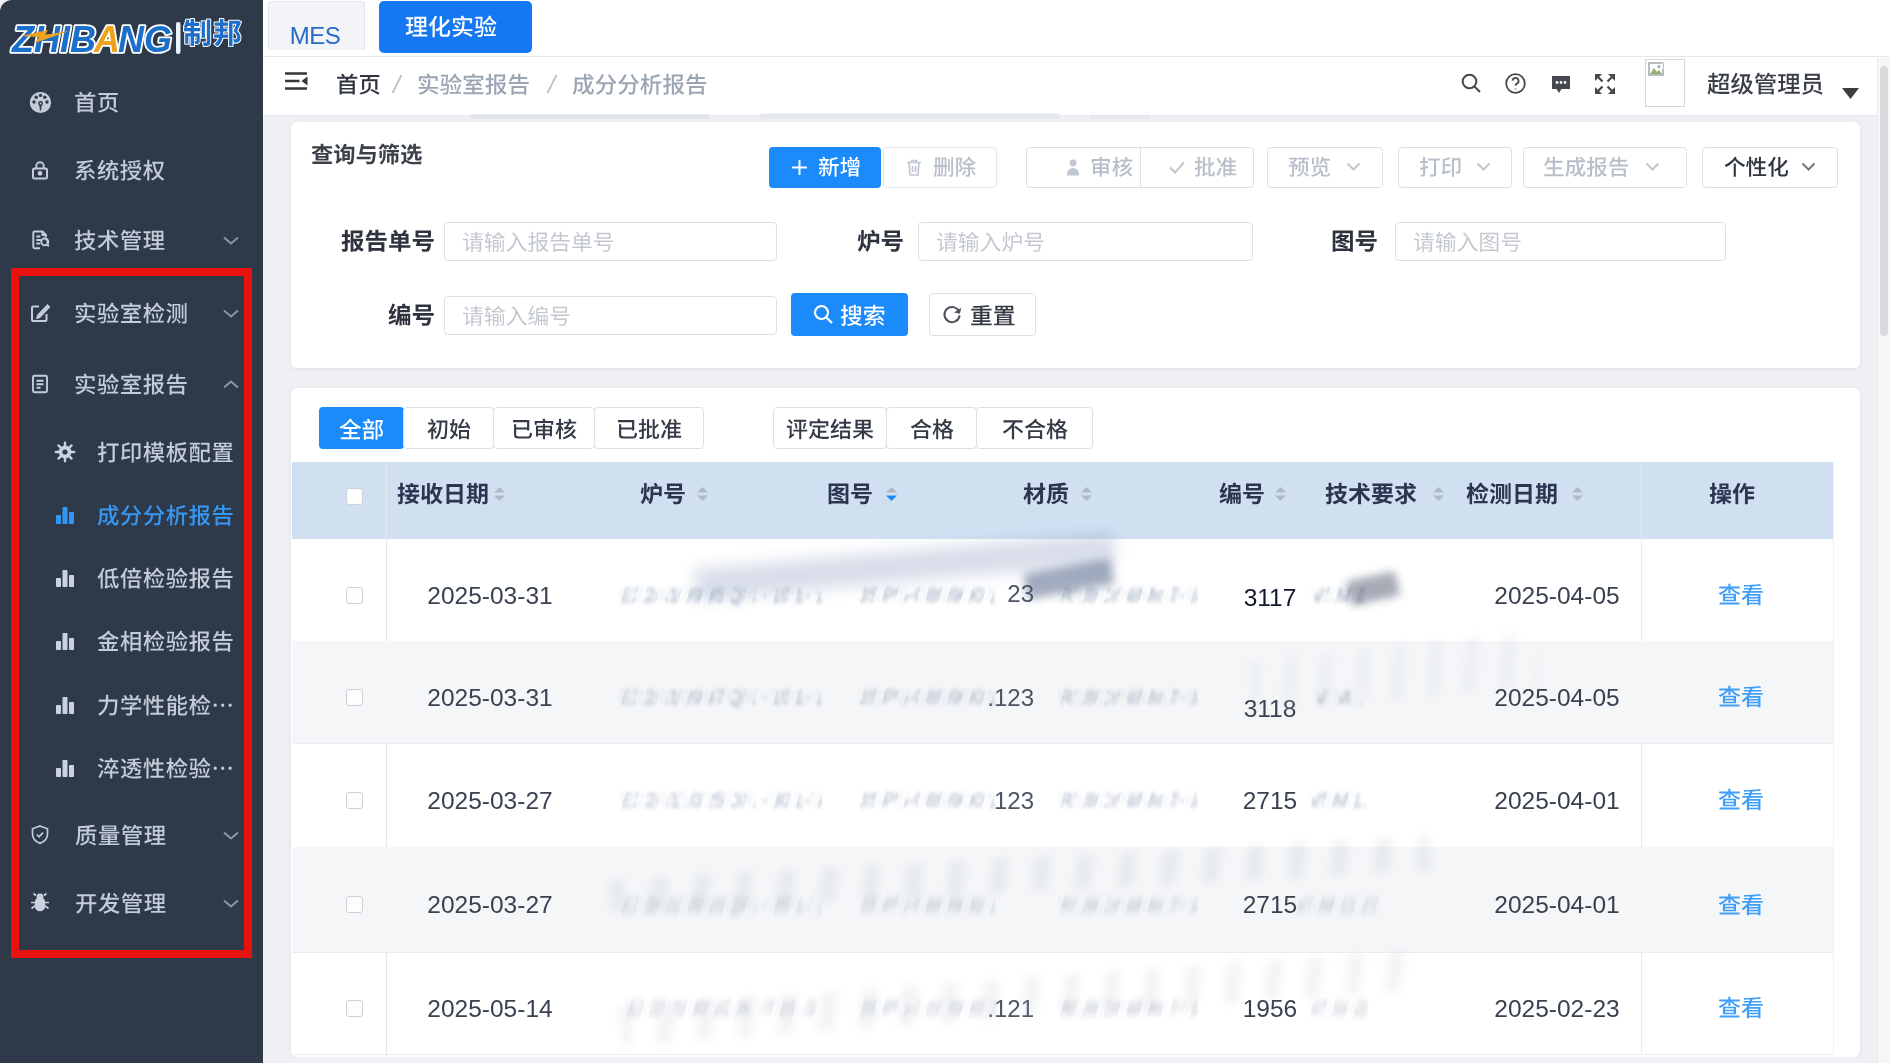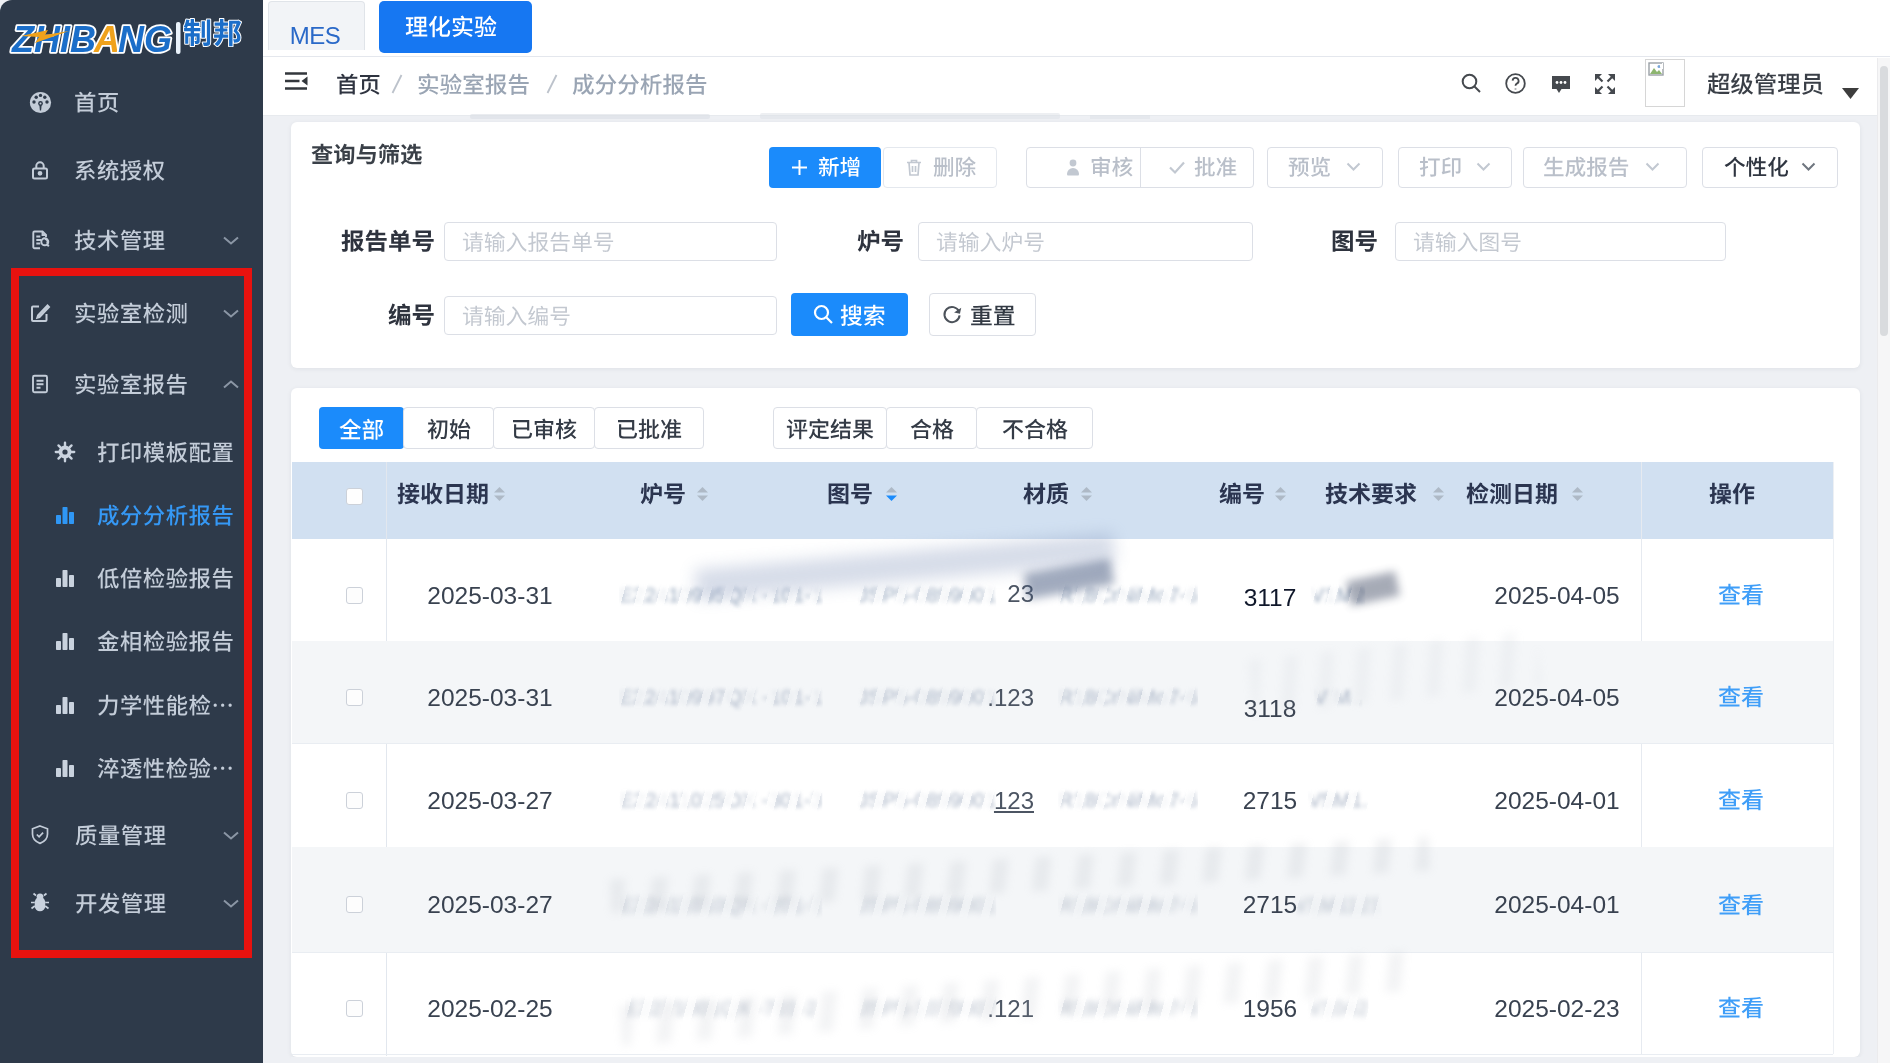--- a/index.html
+++ b/index.html
@@ -622,21 +622,21 @@
       <use href="#gm111" x="1000"></use>
     </svg>
     <div style="position:absolute;left:292px;top:847px;width:1541px;height:1px;background:#e9edf2;"></div>
     <div style="position:absolute;left:346px;top:791.5px;width:17px;height:17px;background:#fdfdfd;border:1px solid #ccd1d9;border-radius:3px;"></div>
     <div style="position:absolute;left:490px;transform:translateX(-50%);top:782.6px;font:normal 24.5px 'Liberation Sans',sans-serif;color:#394250;white-space:nowrap;line-height:35px;">2025-03-27</div>
     <div style="position:absolute;left:721px;transform:translateX(-50%);top:785.1px;font:normal 21px 'Liberation Sans',sans-serif;color:#a9b4c6;white-space:nowrap;line-height:30px;filter:blur(2.2px);-webkit-mask-image:repeating-linear-gradient(105deg,rgba(0,0,0,.22) 0 8px,#000 8px 21px);">E22411025OX -301-3</div>
     <div style="position:absolute;left:927px;transform:translateX(-50%);top:785.1px;font:normal 21px 'Liberation Sans',sans-serif;color:#a9b4c6;white-space:nowrap;line-height:30px;filter:blur(2.2px);-webkit-mask-image:repeating-linear-gradient(105deg,rgba(0,0,0,.22) 0 8px,#000 8px 21px);">JSP5-0899001</div>
     <div style="position:absolute;left:1128px;transform:translateX(-50%);top:785.1px;font:normal 21px 'Liberation Sans',sans-serif;color:#a9b4c6;white-space:nowrap;line-height:30px;filter:blur(2.2px);-webkit-mask-image:repeating-linear-gradient(105deg,rgba(0,0,0,.22) 0 8px,#000 8px 21px);">R18CrNiMo7-6</div>
     <div style="position:absolute;left:1270px;transform:translateX(-50%);top:782.6px;font:normal 24.5px 'Liberation Sans',sans-serif;color:#394250;white-space:nowrap;line-height:35px;">2715</div>
     <div style="position:absolute;left:1338px;transform:translateX(-50%);top:785.1px;font:normal 21px 'Liberation Sans',sans-serif;color:#a9b4c6;white-space:nowrap;line-height:30px;filter:blur(2.2px);-webkit-mask-image:repeating-linear-gradient(105deg,rgba(0,0,0,.22) 0 8px,#000 8px 21px);">V5M1.</div>
-    <div style="position:absolute;right:478px;top:783.0px;font:normal 24px 'Liberation Sans',sans-serif;color:#4c5563;white-space:nowrap;line-height:35px;filter:blur(0.4px);text-decoration:underline;">123</div>
+    <div style="position:absolute;right:478px;top:783.0px;font:normal 24px 'Liberation Sans',sans-serif;color:#4c5563;white-space:nowrap;line-height:35px;filter:blur(0.4px);">123</div>
     <div style="position:absolute;left:1557px;transform:translateX(-50%);top:782.6px;font:normal 24.5px 'Liberation Sans',sans-serif;color:#394250;white-space:nowrap;line-height:35px;">2025-04-01</div>
     <svg style="position:absolute;left:1718.0px;top:788.0px;" width="46.0" height="23" viewBox="0 0 2000 1000" fill="#3f9ef8">
       <use href="#gm110" x="0"></use>
       <use href="#gm111" x="1000"></use>
     </svg>
     <div style="position:absolute;left:292px;top:847px;width:1541px;height:105px;background:#f4f6f8;"></div>
     <div style="position:absolute;left:292px;top:952px;width:1541px;height:1px;background:#e9edf2;"></div>
     <div style="position:absolute;left:346px;top:896.0px;width:17px;height:17px;background:#fdfdfd;border:1px solid #ccd1d9;border-radius:3px;"></div>
     <div style="position:absolute;left:490px;transform:translateX(-50%);top:887.1px;font:normal 24.5px 'Liberation Sans',sans-serif;color:#394250;white-space:nowrap;line-height:35px;">2025-03-27</div>
     <div style="position:absolute;left:721px;transform:translateX(-50%);top:889.6px;font:normal 21px 'Liberation Sans',sans-serif;color:#b2bbc8;white-space:nowrap;line-height:30px;filter:blur(3.0px);-webkit-mask-image:repeating-linear-gradient(105deg,rgba(0,0,0,.22) 0 8px,#000 8px 21px);">E22411010QX -201-1</div>
@@ -644,21 +644,21 @@
     <div style="position:absolute;left:1128px;transform:translateX(-50%);top:889.6px;font:normal 21px 'Liberation Sans',sans-serif;color:#b2bbc8;white-space:nowrap;line-height:30px;filter:blur(3.0px);-webkit-mask-image:repeating-linear-gradient(105deg,rgba(0,0,0,.22) 0 8px,#000 8px 21px);">R18CrNiMo7-6</div>
     <div style="position:absolute;left:1270px;transform:translateX(-50%);top:887.1px;font:normal 24.5px 'Liberation Sans',sans-serif;color:#394250;white-space:nowrap;line-height:35px;">2715</div>
     <div style="position:absolute;left:1338px;transform:translateX(-50%);top:889.6px;font:normal 21px 'Liberation Sans',sans-serif;color:#b2bbc8;white-space:nowrap;line-height:30px;filter:blur(3.0px);-webkit-mask-image:repeating-linear-gradient(105deg,rgba(0,0,0,.22) 0 8px,#000 8px 21px);">V1M1121</div>
     <div style="position:absolute;left:1557px;transform:translateX(-50%);top:887.1px;font:normal 24.5px 'Liberation Sans',sans-serif;color:#394250;white-space:nowrap;line-height:35px;">2025-04-01</div>
     <svg style="position:absolute;left:1718.0px;top:892.5px;" width="46.0" height="23" viewBox="0 0 2000 1000" fill="#3f9ef8">
       <use href="#gm110" x="0"></use>
       <use href="#gm111" x="1000"></use>
     </svg>
     <div style="position:absolute;left:292px;top:1054px;width:1541px;height:1px;background:#e9edf2;"></div>
     <div style="position:absolute;left:346px;top:999.5px;width:17px;height:17px;background:#fdfdfd;border:1px solid #ccd1d9;border-radius:3px;"></div>
-    <div style="position:absolute;left:490px;transform:translateX(-50%);top:990.6px;font:normal 24.5px 'Liberation Sans',sans-serif;color:#394250;white-space:nowrap;line-height:35px;">2025-02-25</div>
+    <div style="position:absolute;left:490px;transform:translateX(-50%);top:990.6px;font:normal 24.5px 'Liberation Sans',sans-serif;color:#394250;white-space:nowrap;line-height:35px;">2025-05-14</div>
     <div style="position:absolute;left:721px;transform:translateX(-50%);top:993.1px;font:normal 21px 'Liberation Sans',sans-serif;color:#b2bbc8;white-space:nowrap;line-height:30px;filter:blur(3.0px);-webkit-mask-image:repeating-linear-gradient(105deg,rgba(0,0,0,.22) 0 8px,#000 8px 21px);">E2271001QX -701-2</div>
     <div style="position:absolute;left:927px;transform:translateX(-50%);top:993.1px;font:normal 21px 'Liberation Sans',sans-serif;color:#b2bbc8;white-space:nowrap;line-height:30px;filter:blur(3.0px);-webkit-mask-image:repeating-linear-gradient(105deg,rgba(0,0,0,.22) 0 8px,#000 8px 21px);">JSP5-1070007</div>
     <div style="position:absolute;left:1128px;transform:translateX(-50%);top:993.1px;font:normal 21px 'Liberation Sans',sans-serif;color:#b2bbc8;white-space:nowrap;line-height:30px;filter:blur(3.0px);-webkit-mask-image:repeating-linear-gradient(105deg,rgba(0,0,0,.22) 0 8px,#000 8px 21px);">R18CrNiMo7-6</div>
     <div style="position:absolute;left:1270px;transform:translateX(-50%);top:990.6px;font:normal 24.5px 'Liberation Sans',sans-serif;color:#394250;white-space:nowrap;line-height:35px;">1956</div>
     <div style="position:absolute;left:1338px;transform:translateX(-50%);top:993.1px;font:normal 21px 'Liberation Sans',sans-serif;color:#b2bbc8;white-space:nowrap;line-height:30px;filter:blur(3.0px);-webkit-mask-image:repeating-linear-gradient(105deg,rgba(0,0,0,.22) 0 8px,#000 8px 21px);">V1042</div>
     <div style="position:absolute;right:478px;top:991.0px;font:normal 24px 'Liberation Sans',sans-serif;color:#4c5563;white-space:nowrap;line-height:35px;filter:blur(0.4px);text-align:center;">.121</div>
     <div style="position:absolute;left:1557px;transform:translateX(-50%);top:990.6px;font:normal 24.5px 'Liberation Sans',sans-serif;color:#394250;white-space:nowrap;line-height:35px;">2025-02-23</div>
     <svg style="position:absolute;left:1718.0px;top:996.0px;" width="46.0" height="23" viewBox="0 0 2000 1000" fill="#3f9ef8">
       <use href="#gm110" x="0"></use>
       <use href="#gm111" x="1000"></use>

